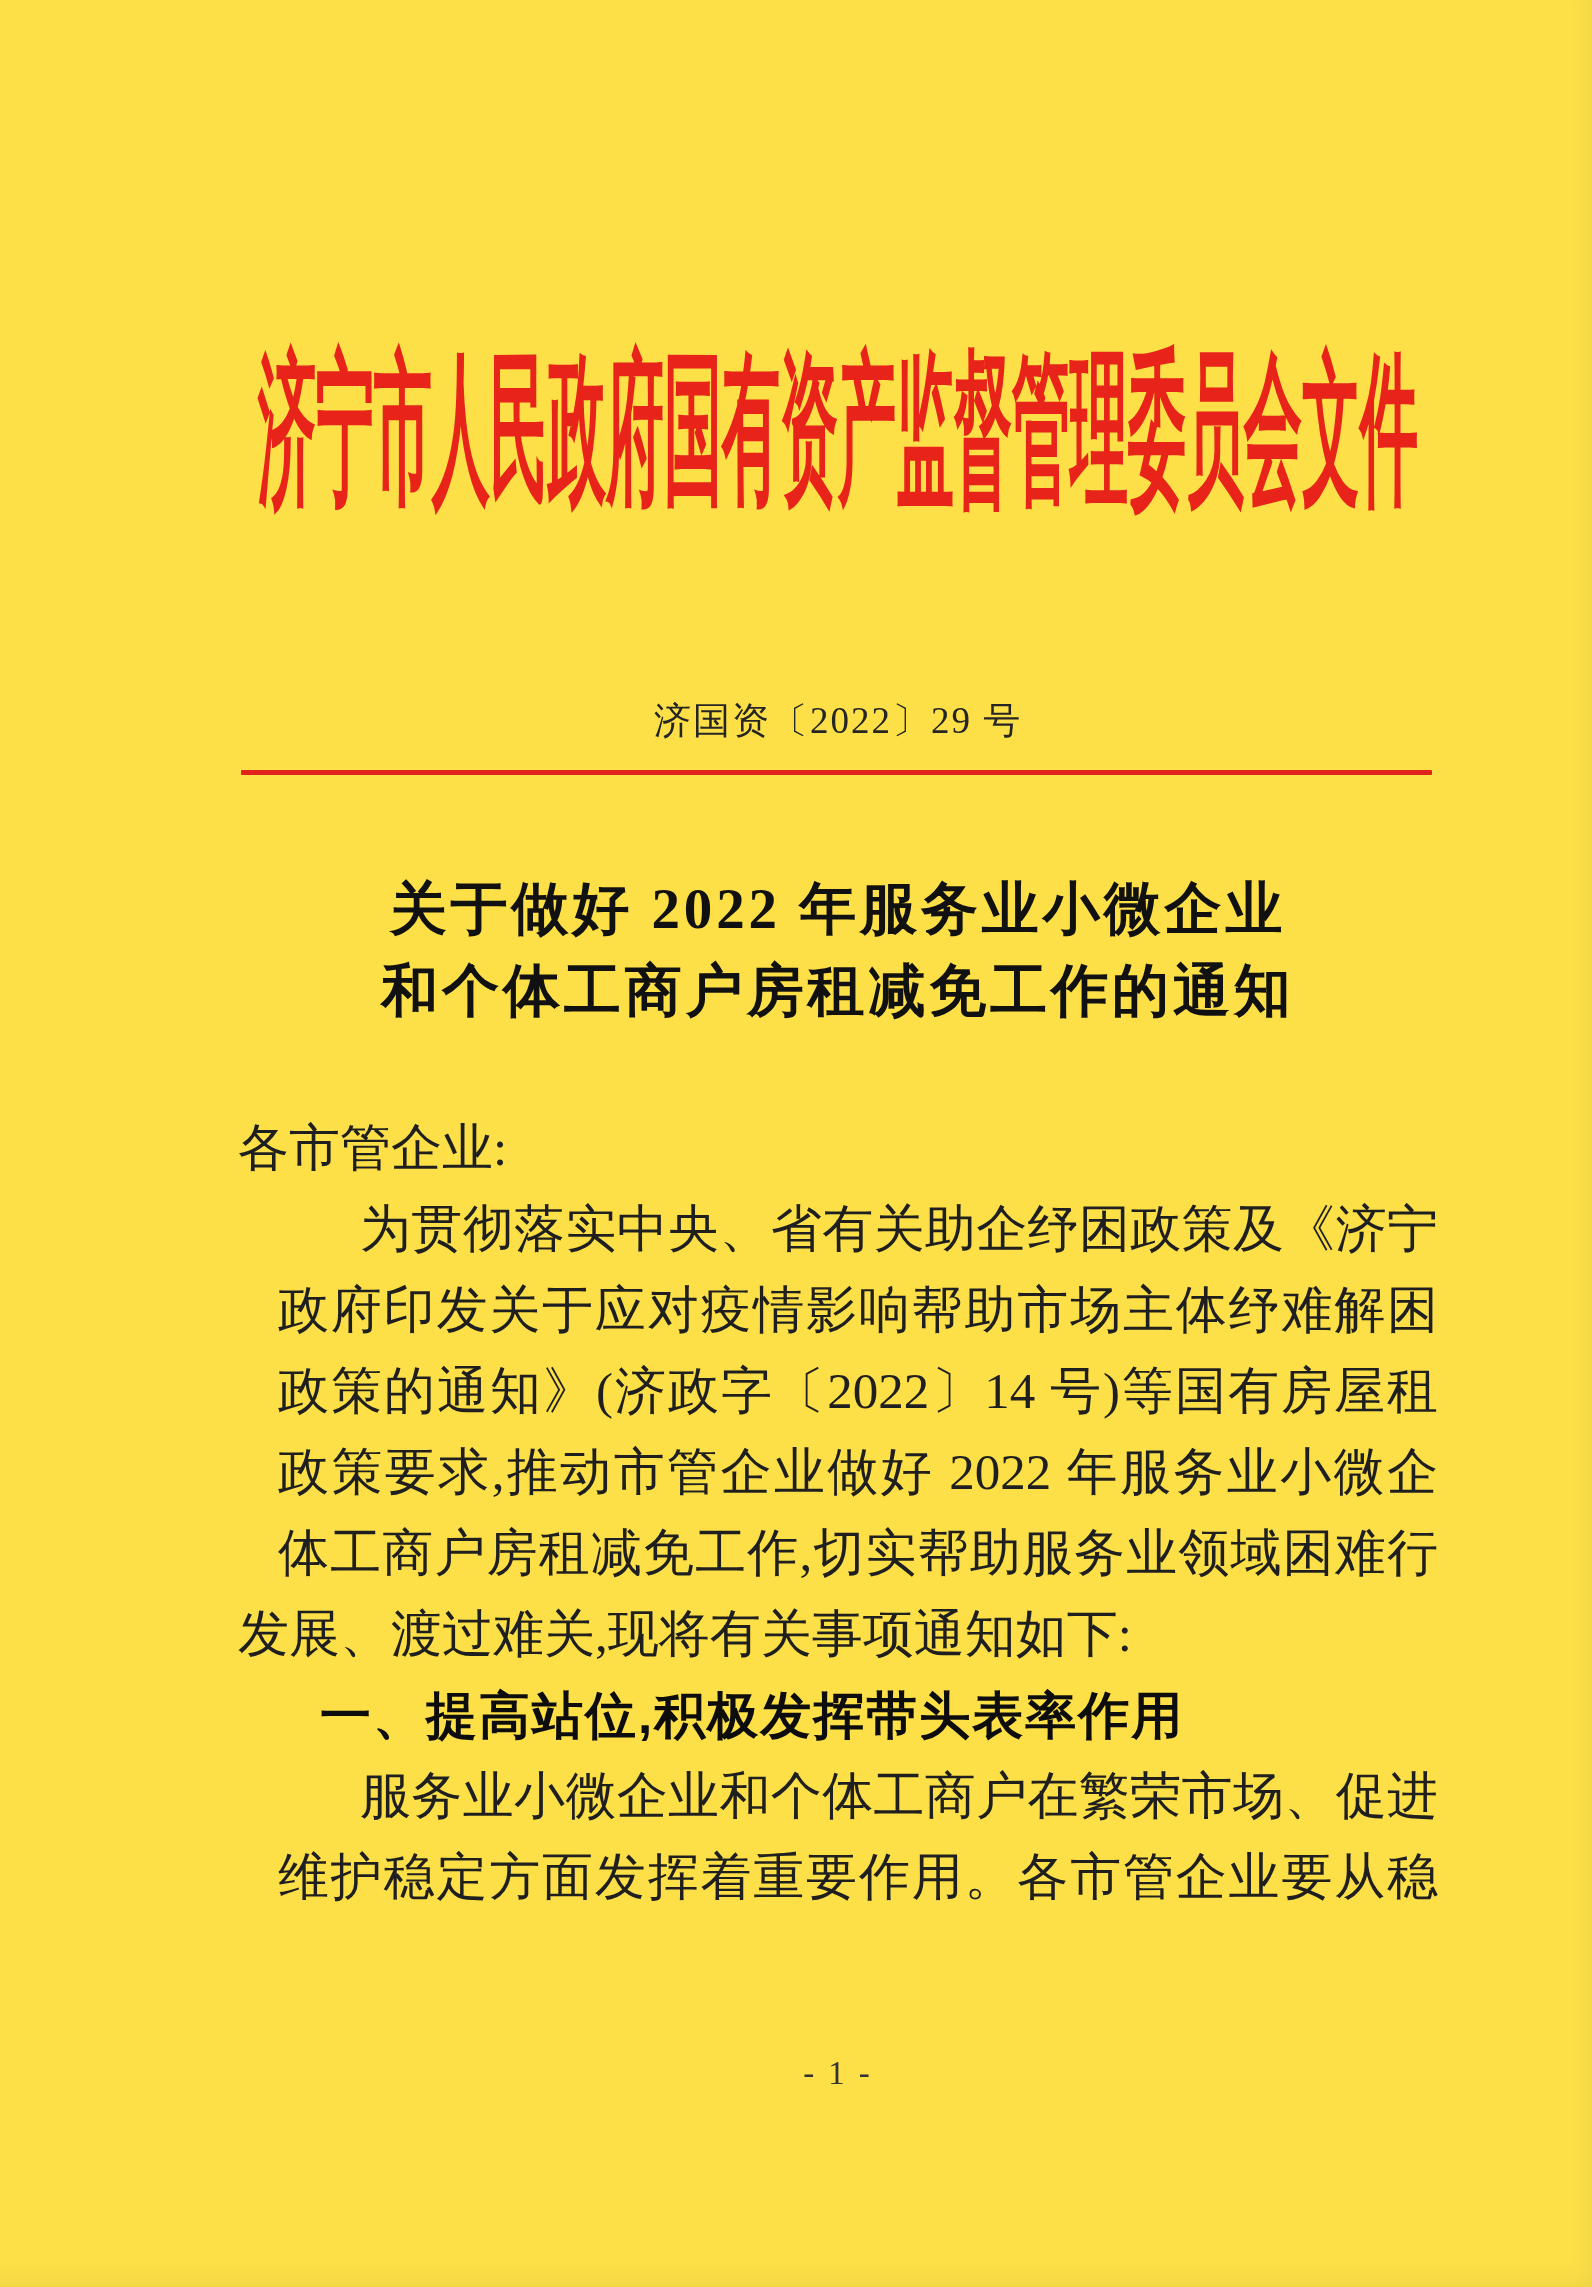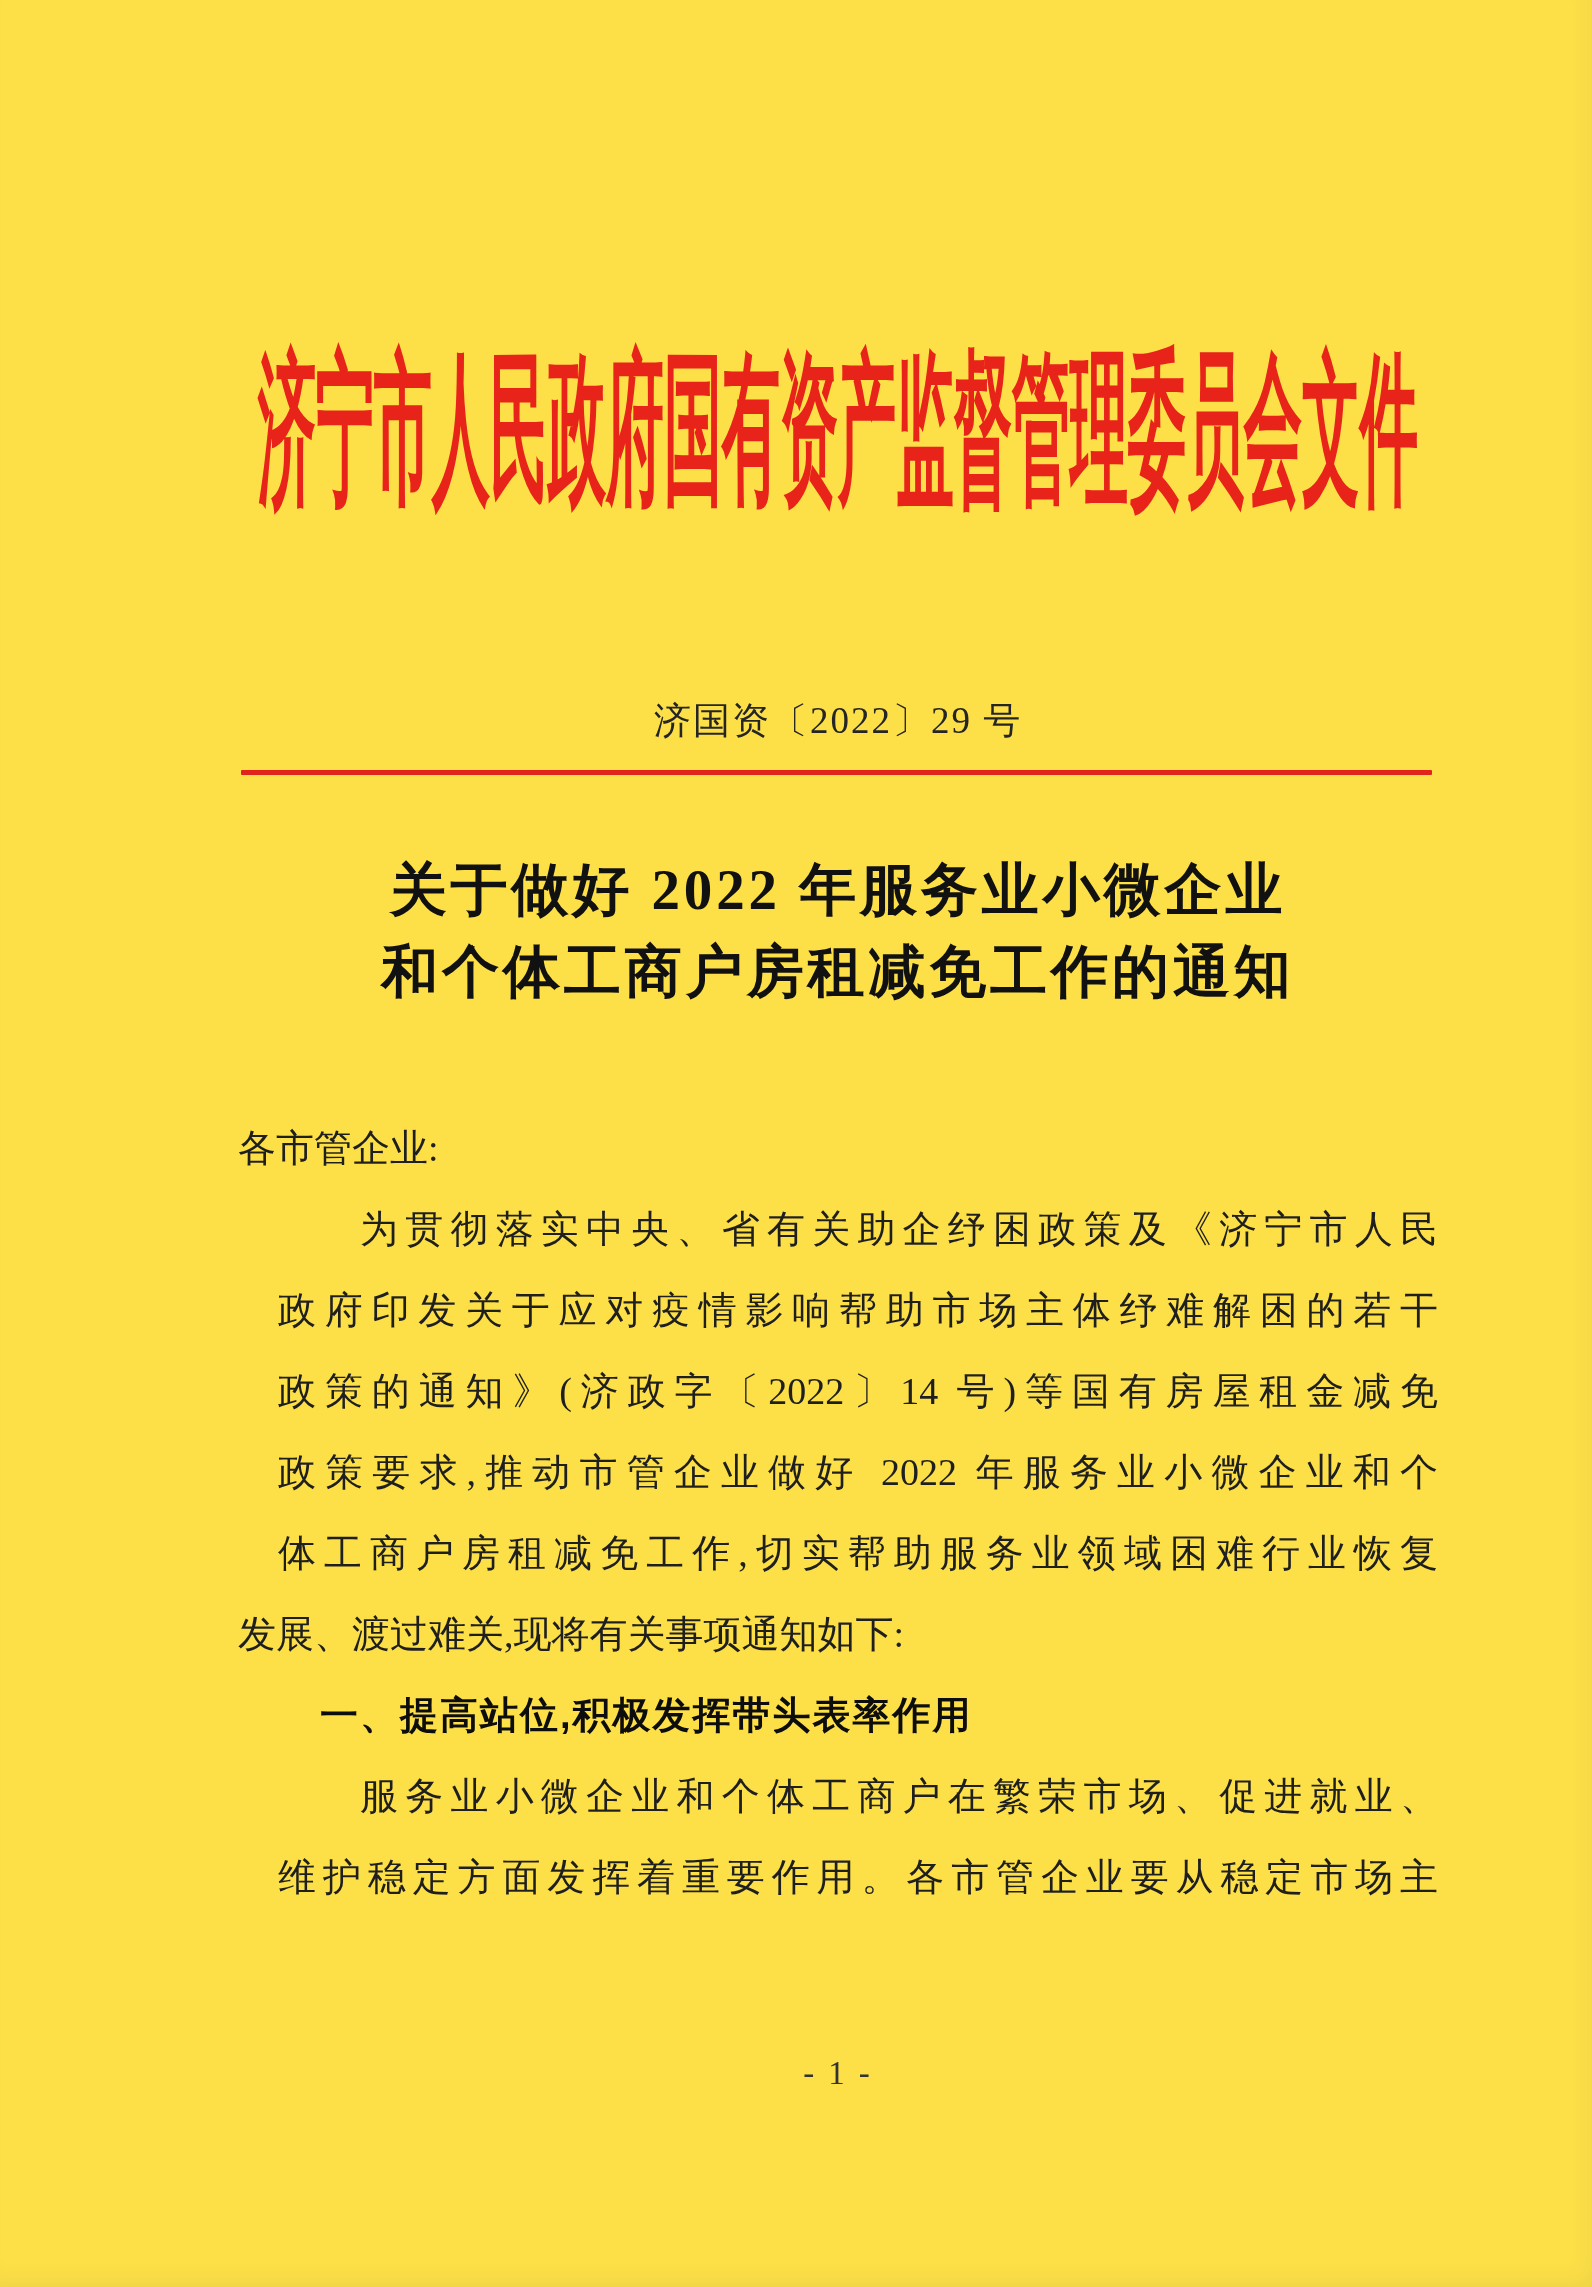--- a/index.html
+++ b/index.html
@@ -56,38 +56,38 @@
     top: 770px;
     left: 241px;
     width: 1191px;
     height: 4.9px;
     border-radius: 1px;
   }
 
   
   .doc-title {
     position: absolute;
-    top: 849px;
+    top: 868px;
     left: 238px;
     width: 1200px;
     text-align: center;
     font-size: 57px;
     font-weight: 700;
     line-height: 82px;
     letter-spacing: 3.9px;
     color: #111111;
   }
 
   
   .doc-body {
     position: absolute;
     top: 1108px;
     left: 238px;
     width: 1200px;
-    font-size: 38px;
+    font-size: 51px;
     color: #1f1f1f;
   }
   .line {
     height: 81px;
     line-height: 81px;
     white-space: nowrap;
     overflow: visible;
   }
   .line.j {
     white-space: normal;

